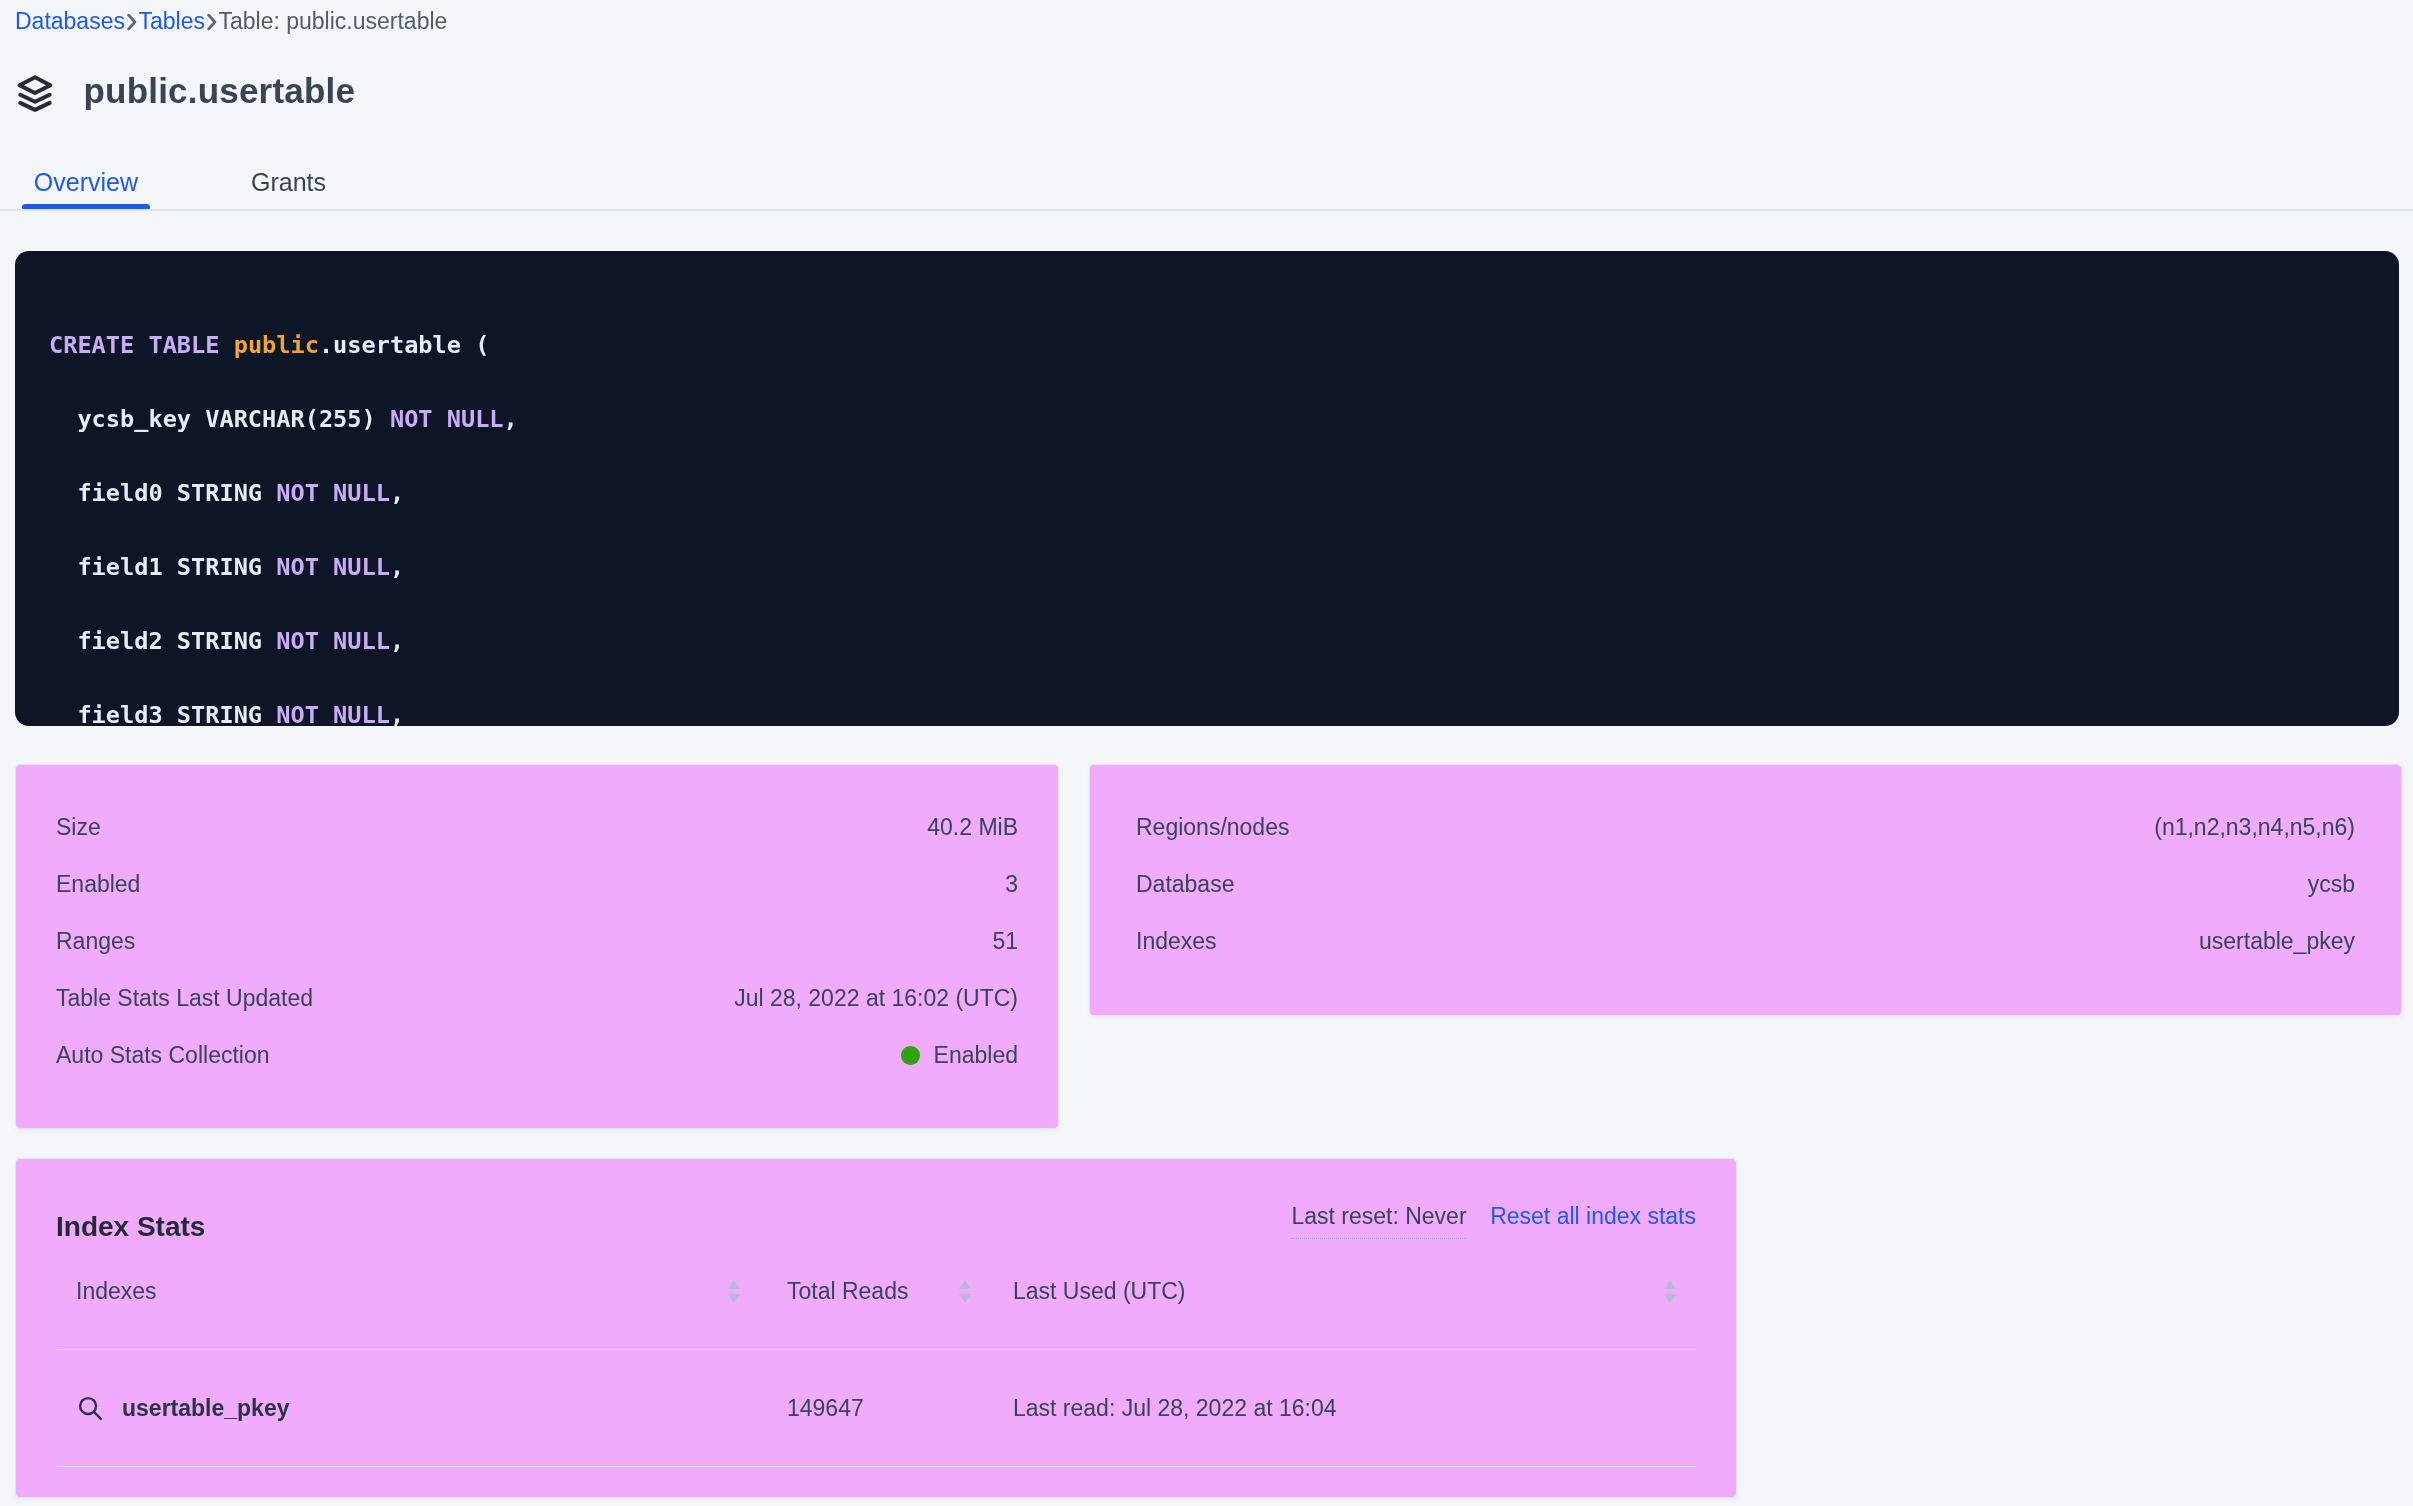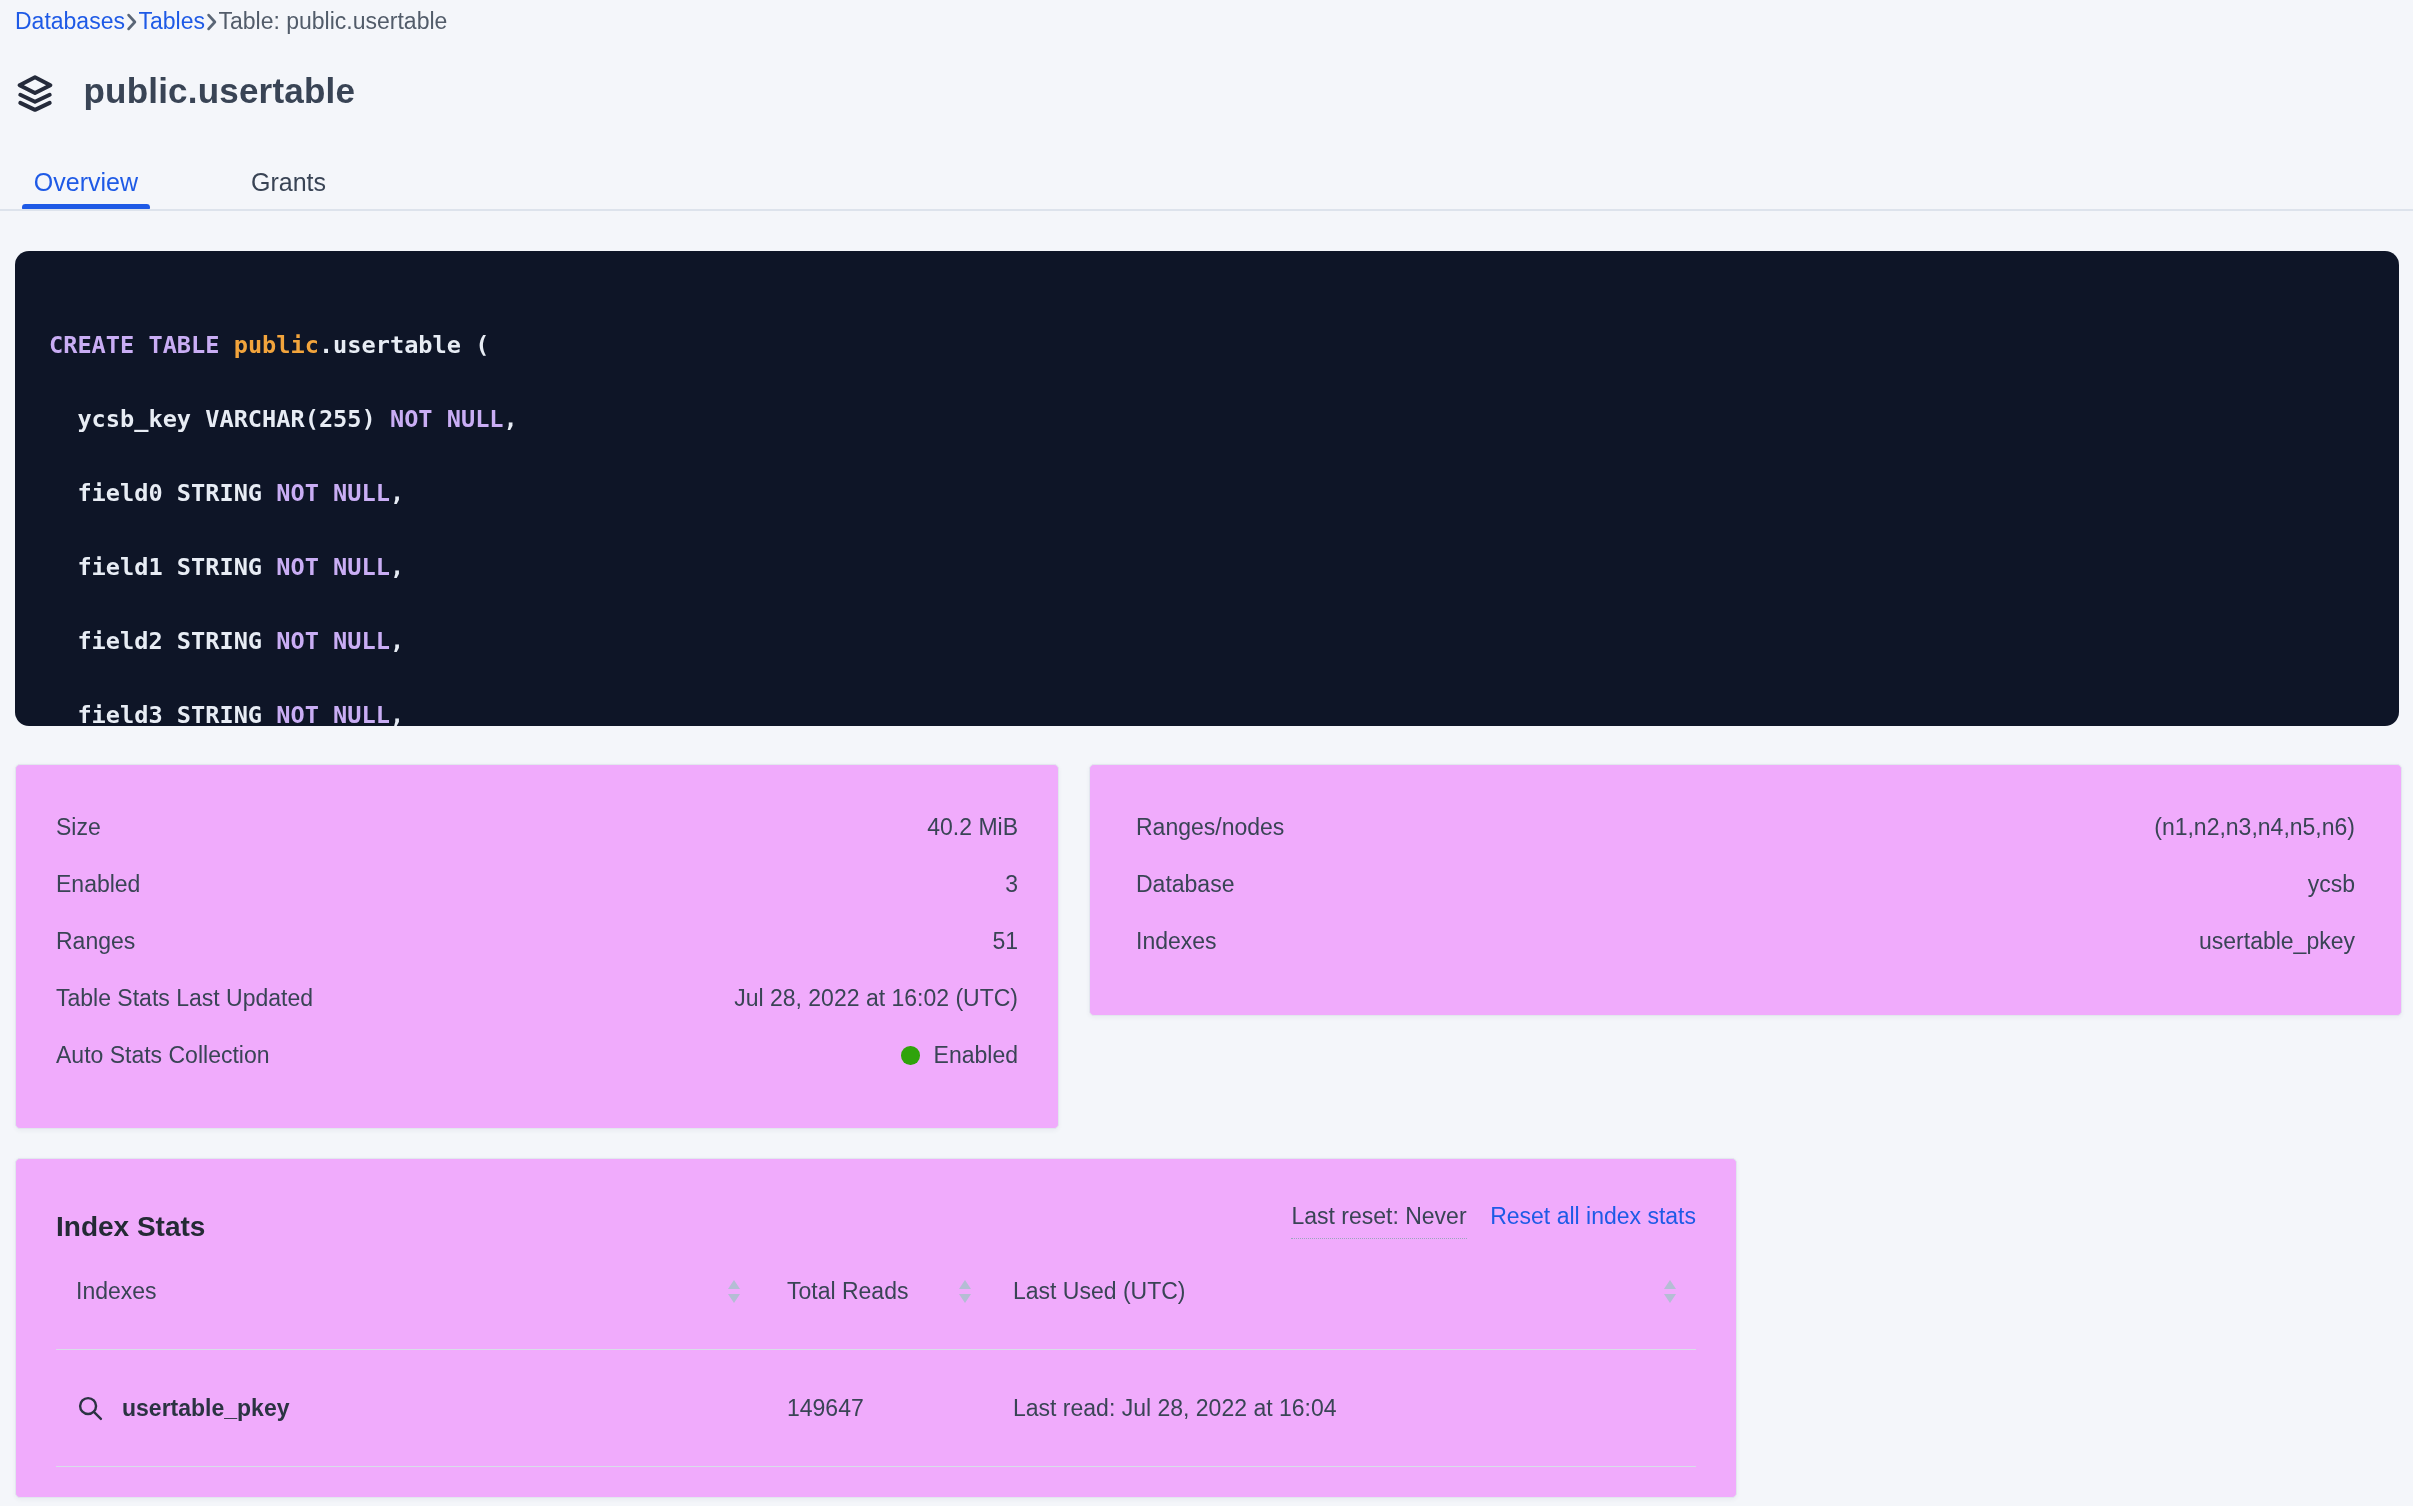--- a/index.html
+++ b/index.html
@@ -147,21 +147,21 @@
     <span class="kv-value">Jul 28, 2022 at 16:02 (UTC)</span>
   </div>
   <div class="kv-row">
     <span class="kv-label">Auto Stats Collection</span>
     <span class="kv-value"><span class="status-dot"></span><span>Enabled</span></span>
   </div>
 </div>
 
 <div class="card" id="card-right">
   <div class="kv-row">
-    <span class="kv-label">Ranges/nodes</span>
+    <span class="kv-label">Regions/nodes</span>
     <span class="kv-value">(n1,n2,n3,n4,n5,n6)</span>
   </div>
   <div class="kv-row">
     <span class="kv-label">Database</span>
     <span class="kv-value">ycsb</span>
   </div>
   <div class="kv-row">
     <span class="kv-label">Indexes</span>
     <span class="kv-value">usertable_pkey</span>
   </div>

